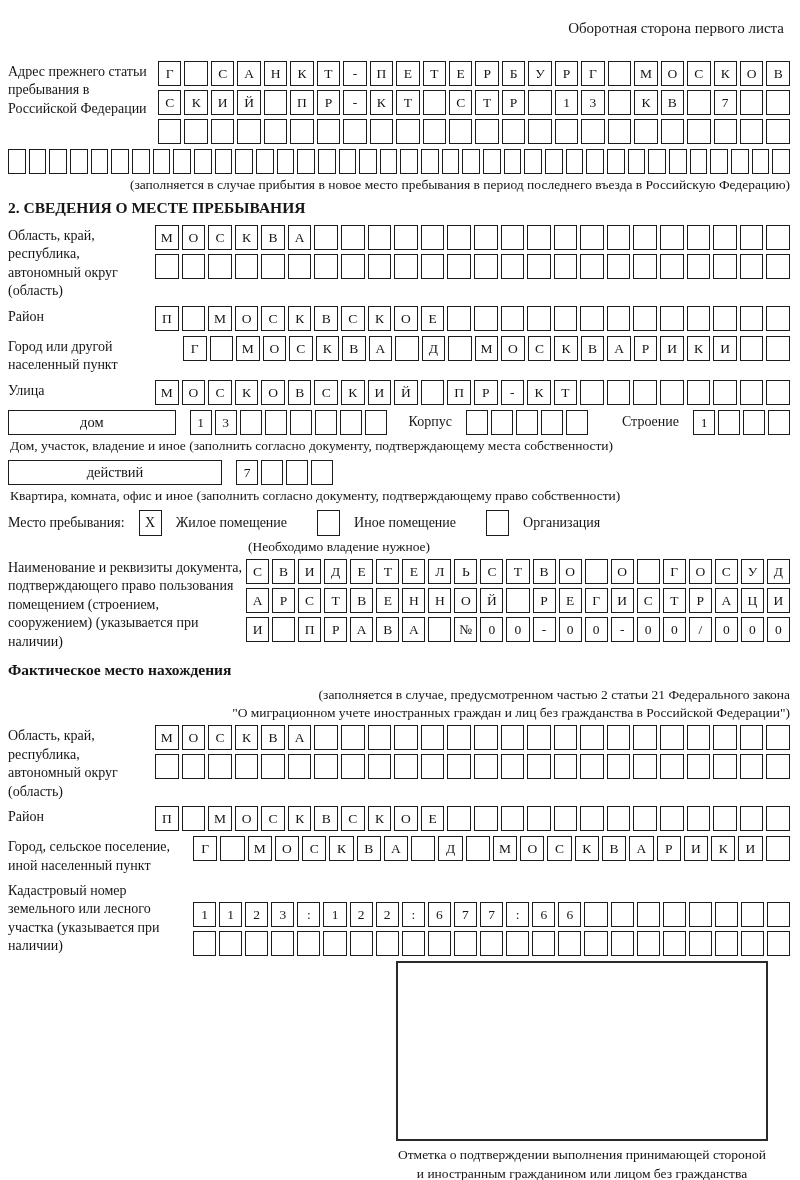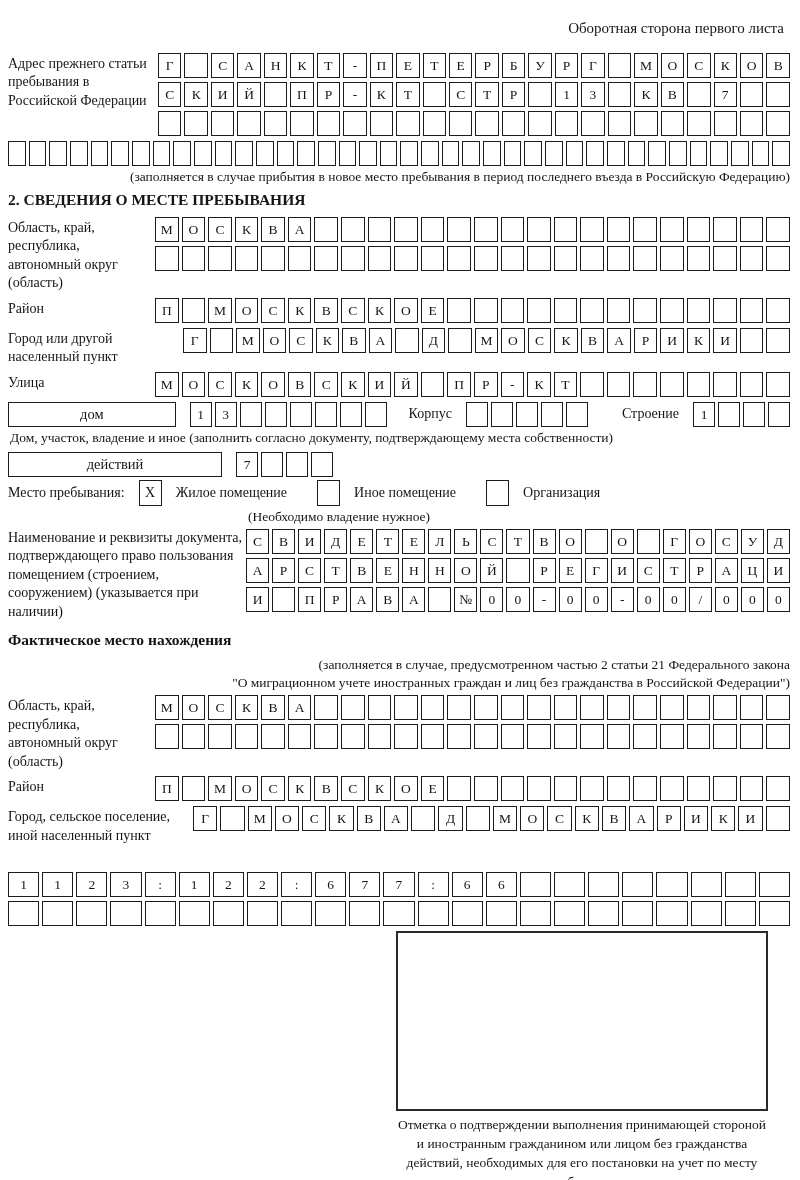--- a/index.html
+++ b/index.html
@@ -2,21 +2,21 @@
 <html><head>
 <meta charset="utf-8">
 <style>
   html,body{margin:0;padding:0;background:#fff;}
   .sheet{
     width:800px;height:1180px;box-sizing:border-box;
     padding:6px 10px 0 8px;
     font-family:"Liberation Serif","DejaVu Serif",serif;
     color:#151515;background:#fff;overflow:hidden;
   }
-  .header-note{text-align:right;font-size:15px;margin:14px 6px 16px 0;}
+  .header-note{text-align:right;font-size:15px;margin:14px 6px 24px 0;}
   .form-row{display:flex;align-items:flex-start;margin-bottom:5px;}
   .label{font-size:14px;line-height:1.32;flex:0 0 auto;padding-top:2px;}
   .w-addr{flex-basis:150px;}
   .w-obl{flex-basis:147px;}
   .w-gorod2{flex-basis:175px;}
   .w-doc{flex-basis:238px;}
   .w-gorodf{flex-basis:185px;}
   .w-kad{flex-basis:185px;}
   .rows{display:flex;flex-direction:column;gap:4px;flex:1 1 auto;min-width:0;}
   .boxrow{display:flex;gap:3px;flex:1 1 auto;}
@@ -366,20 +366,21 @@
 
   <div class="inline-row">
     <div class="named-rect" style="width:212px;">действий</div>
     <div class="boxrow fixed-cells">
         <div class="cell">7</div>
         <div class="cell"></div>
         <div class="cell"></div>
         <div class="cell"></div>
       </div>
   </div>
+  <div class="caption">Квартира, комната, офис и иное (заполнить согласно документу, подтверждающему право собственности)</div>
 
   <div class="inline-row">
     <span>Место пребывания:</span>
     <div class="checkbox">X</div>
     <span class="opt-label">Жилое помещение</span>
     <div class="checkbox"></div>
     <span class="opt-label">Иное помещение</span>
     <div class="checkbox"></div>
     <span class="opt-label">Организация</span>
   </div>
@@ -578,20 +579,21 @@
           <div class="cell">Р</div>
           <div class="cell">И</div>
           <div class="cell">К</div>
           <div class="cell">И</div>
           <div class="cell"></div>
         </div>
     </div>
   </div>
 
   <div class="form-row">
+    <div class="label w-kad">Кадастровый номер земельного или лесного участка (указывается при наличии)</div>
     <div class="rows" style="margin-top:22px;">
       <div class="boxrow">
           <div class="cell">1</div>
           <div class="cell">1</div>
           <div class="cell">2</div>
           <div class="cell">3</div>
           <div class="cell">:</div>
           <div class="cell">1</div>
           <div class="cell">2</div>
           <div class="cell">2</div>

